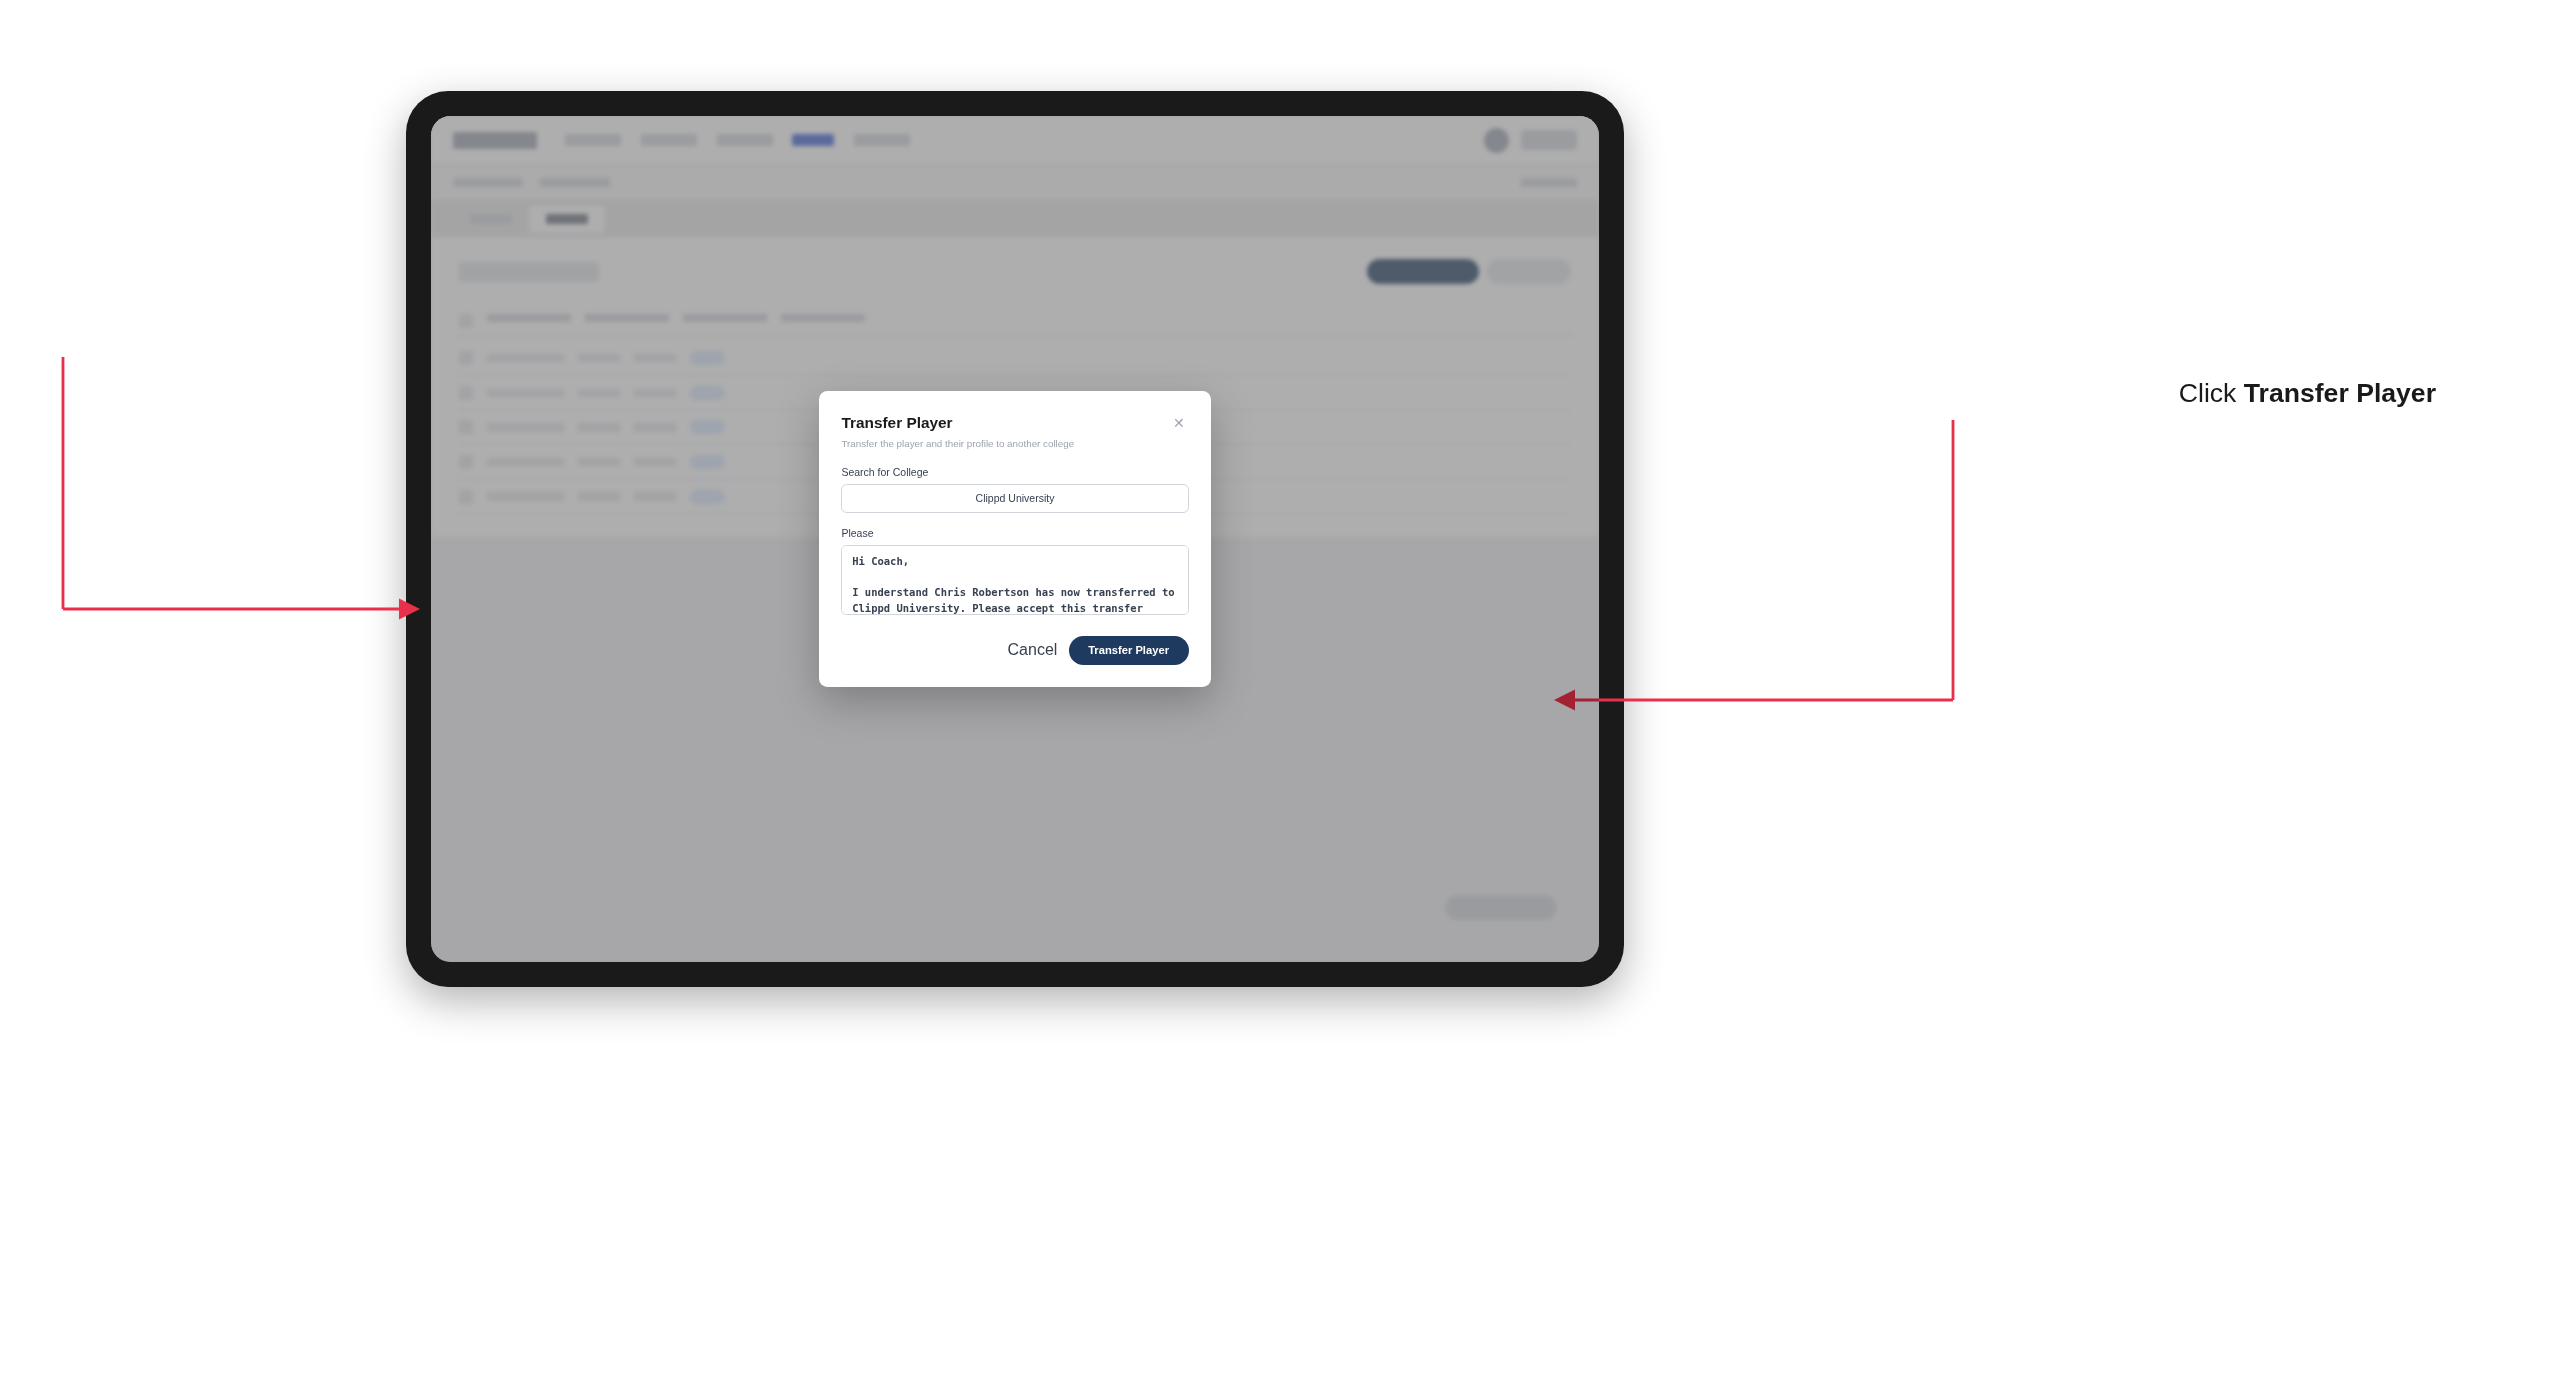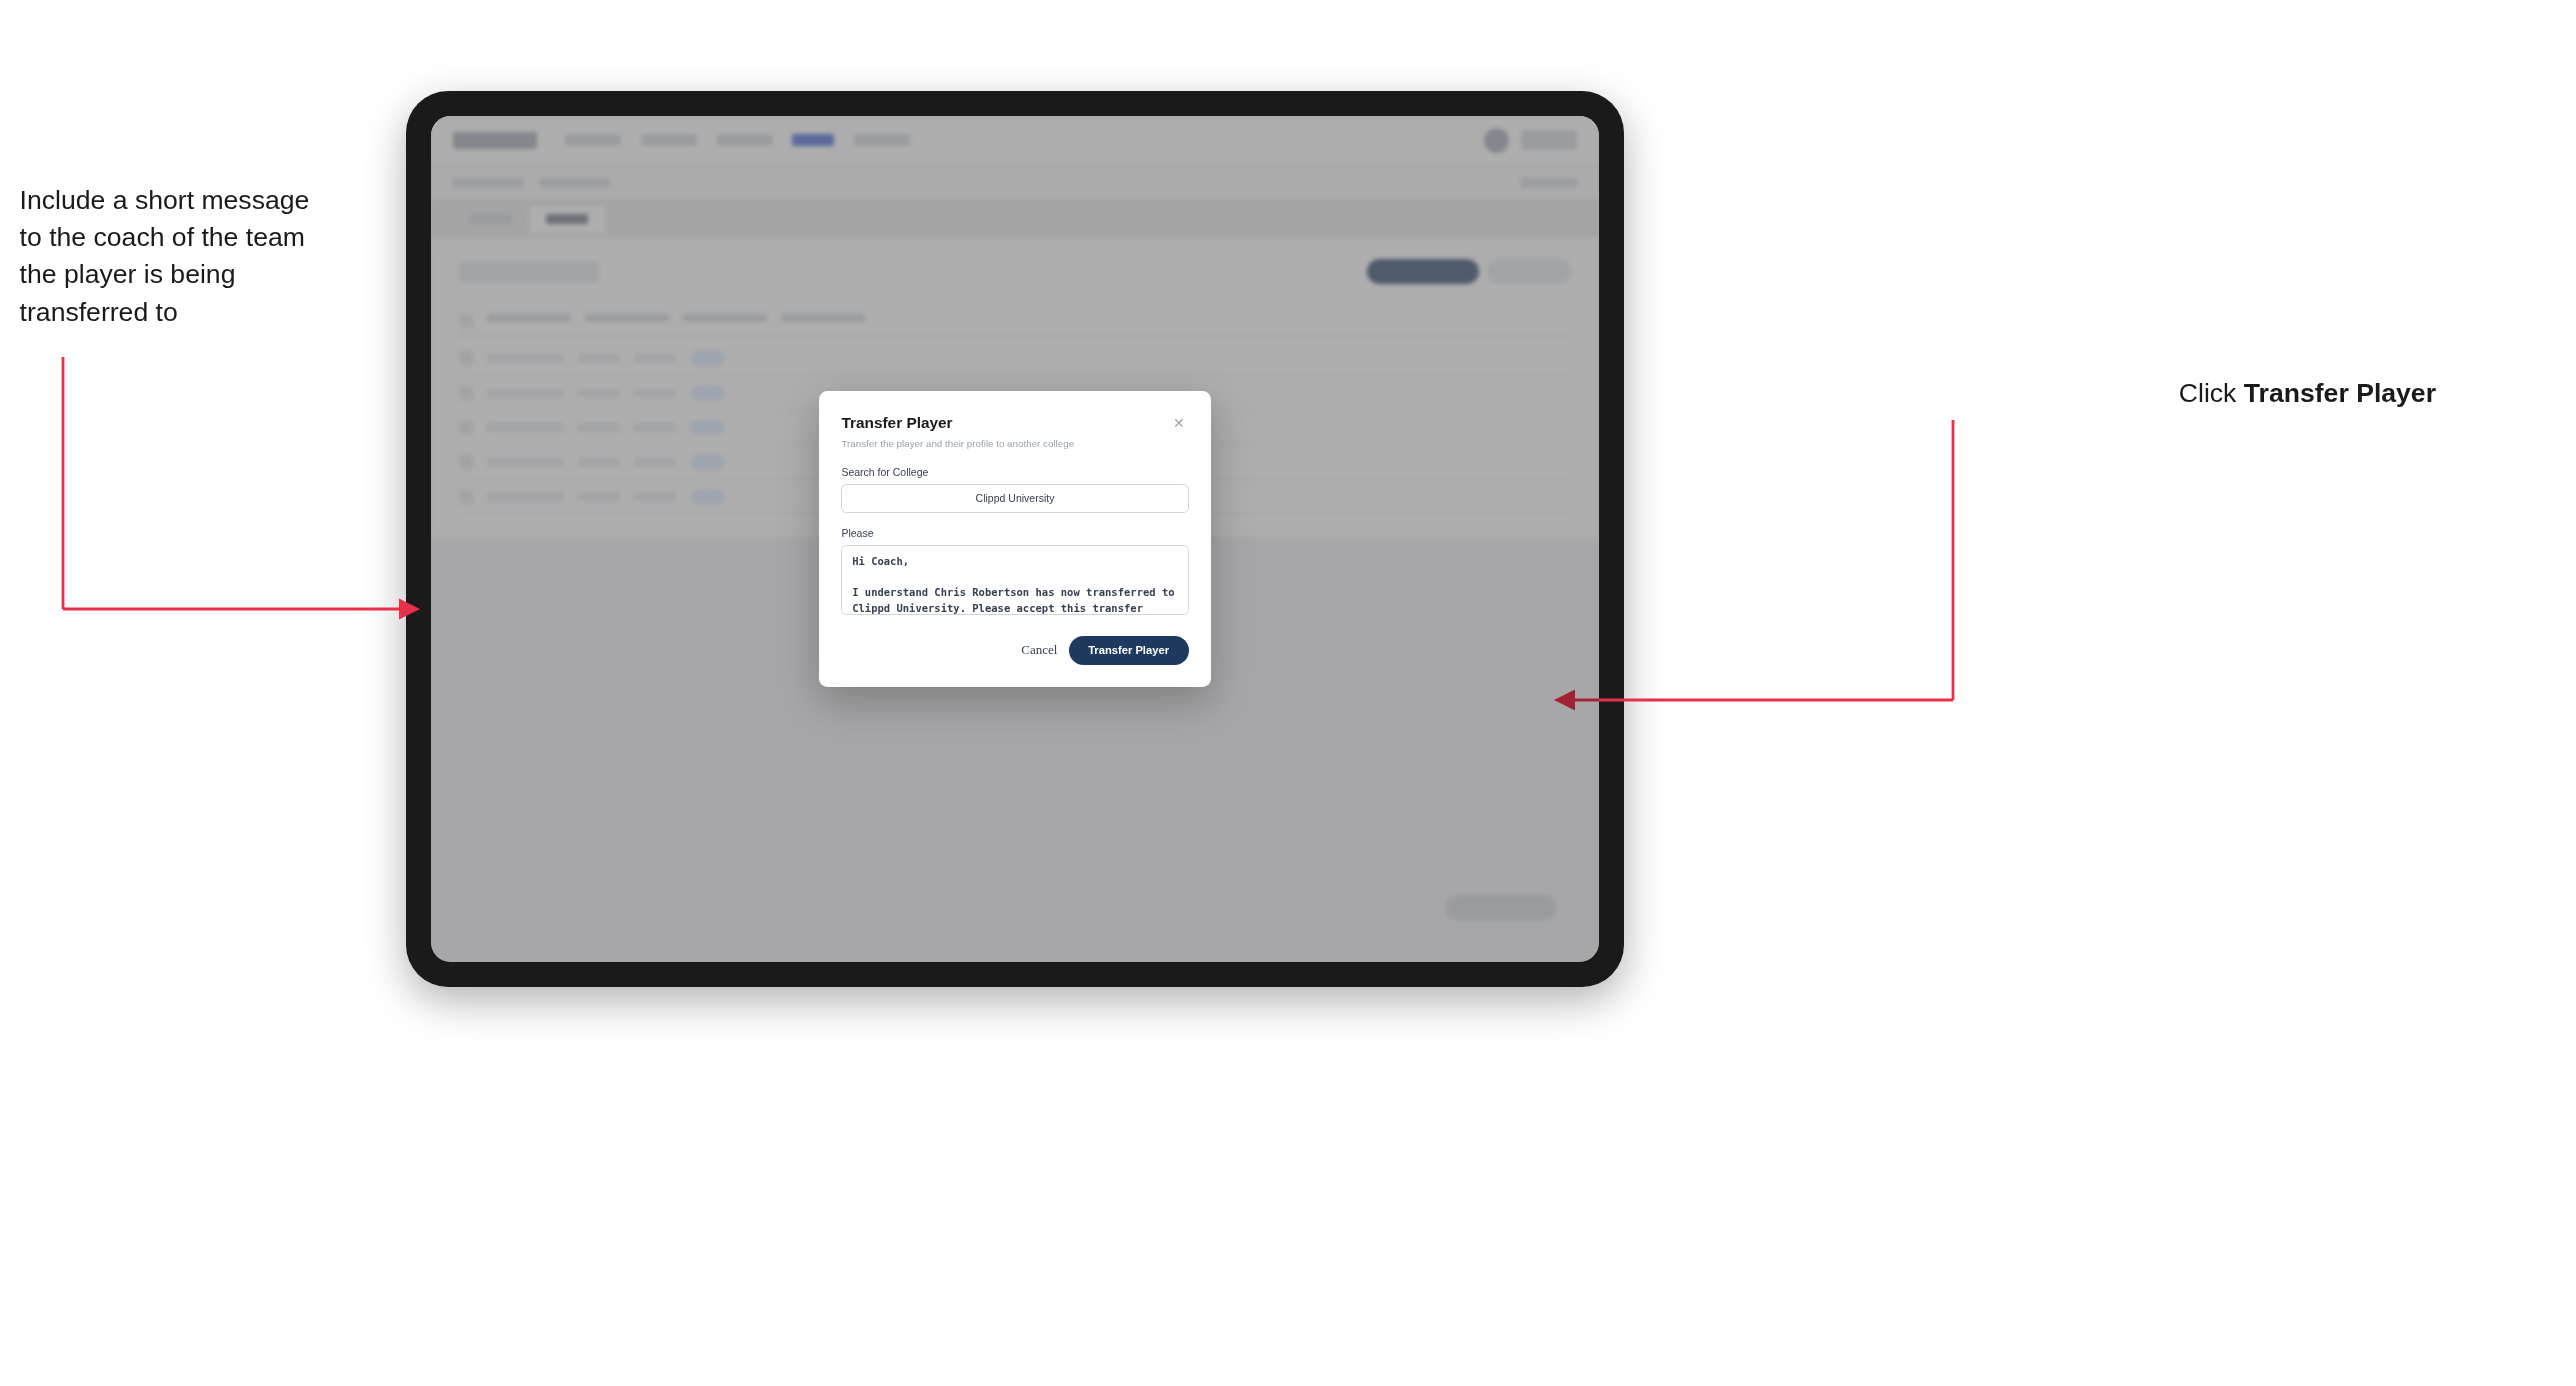--- a/index.html
+++ b/index.html
@@ -346,27 +346,26 @@
       line-height: 1.5;
       font-weight: bold;
     }
     .modal-footer {
       display: flex;
       justify-content: flex-end;
       align-items: center;
       gap: 11.2px;
     }
     .modal-cancel {
-      font-size: 13px;
+      font-size: 16px;
       color: #374151;
       cursor: pointer;
       background: none;
       border: none;
       font-weight: 500;
-      font-family: Liberation Serif, serif;
     }
     .modal-confirm {
       background: #1e3a5f;
       color: #ffffff;
       border: none;
       border-radius: 17px;
       padding: 8.4px 19.6px;
       font-size: 11.2px;
       font-weight: 600;
       cursor: pointer;
@@ -380,26 +379,20 @@
       width: 2576px;
       height: 1386px;
       pointer-events: none;
     }
   </style>
 </head>
 <body>
 
 <div class="annotation-left">
   <div class="annotation-gap"></div>
-  <div class="annotation-text">
-    <span>Include a short message</span><br>
-    <span>to the coach of the team</span><br>
-    <span>the player is being</span><br>
-    <span>transferred to</span>
-  </div>
 </div>
 
 <div class="annotation-right">
   <span>Click </span><strong>Transfer Player</strong>
 </div>
 
 <div class="tablet-frame">
   <div class="tablet-screen">
 
     <div class="bg-content">

